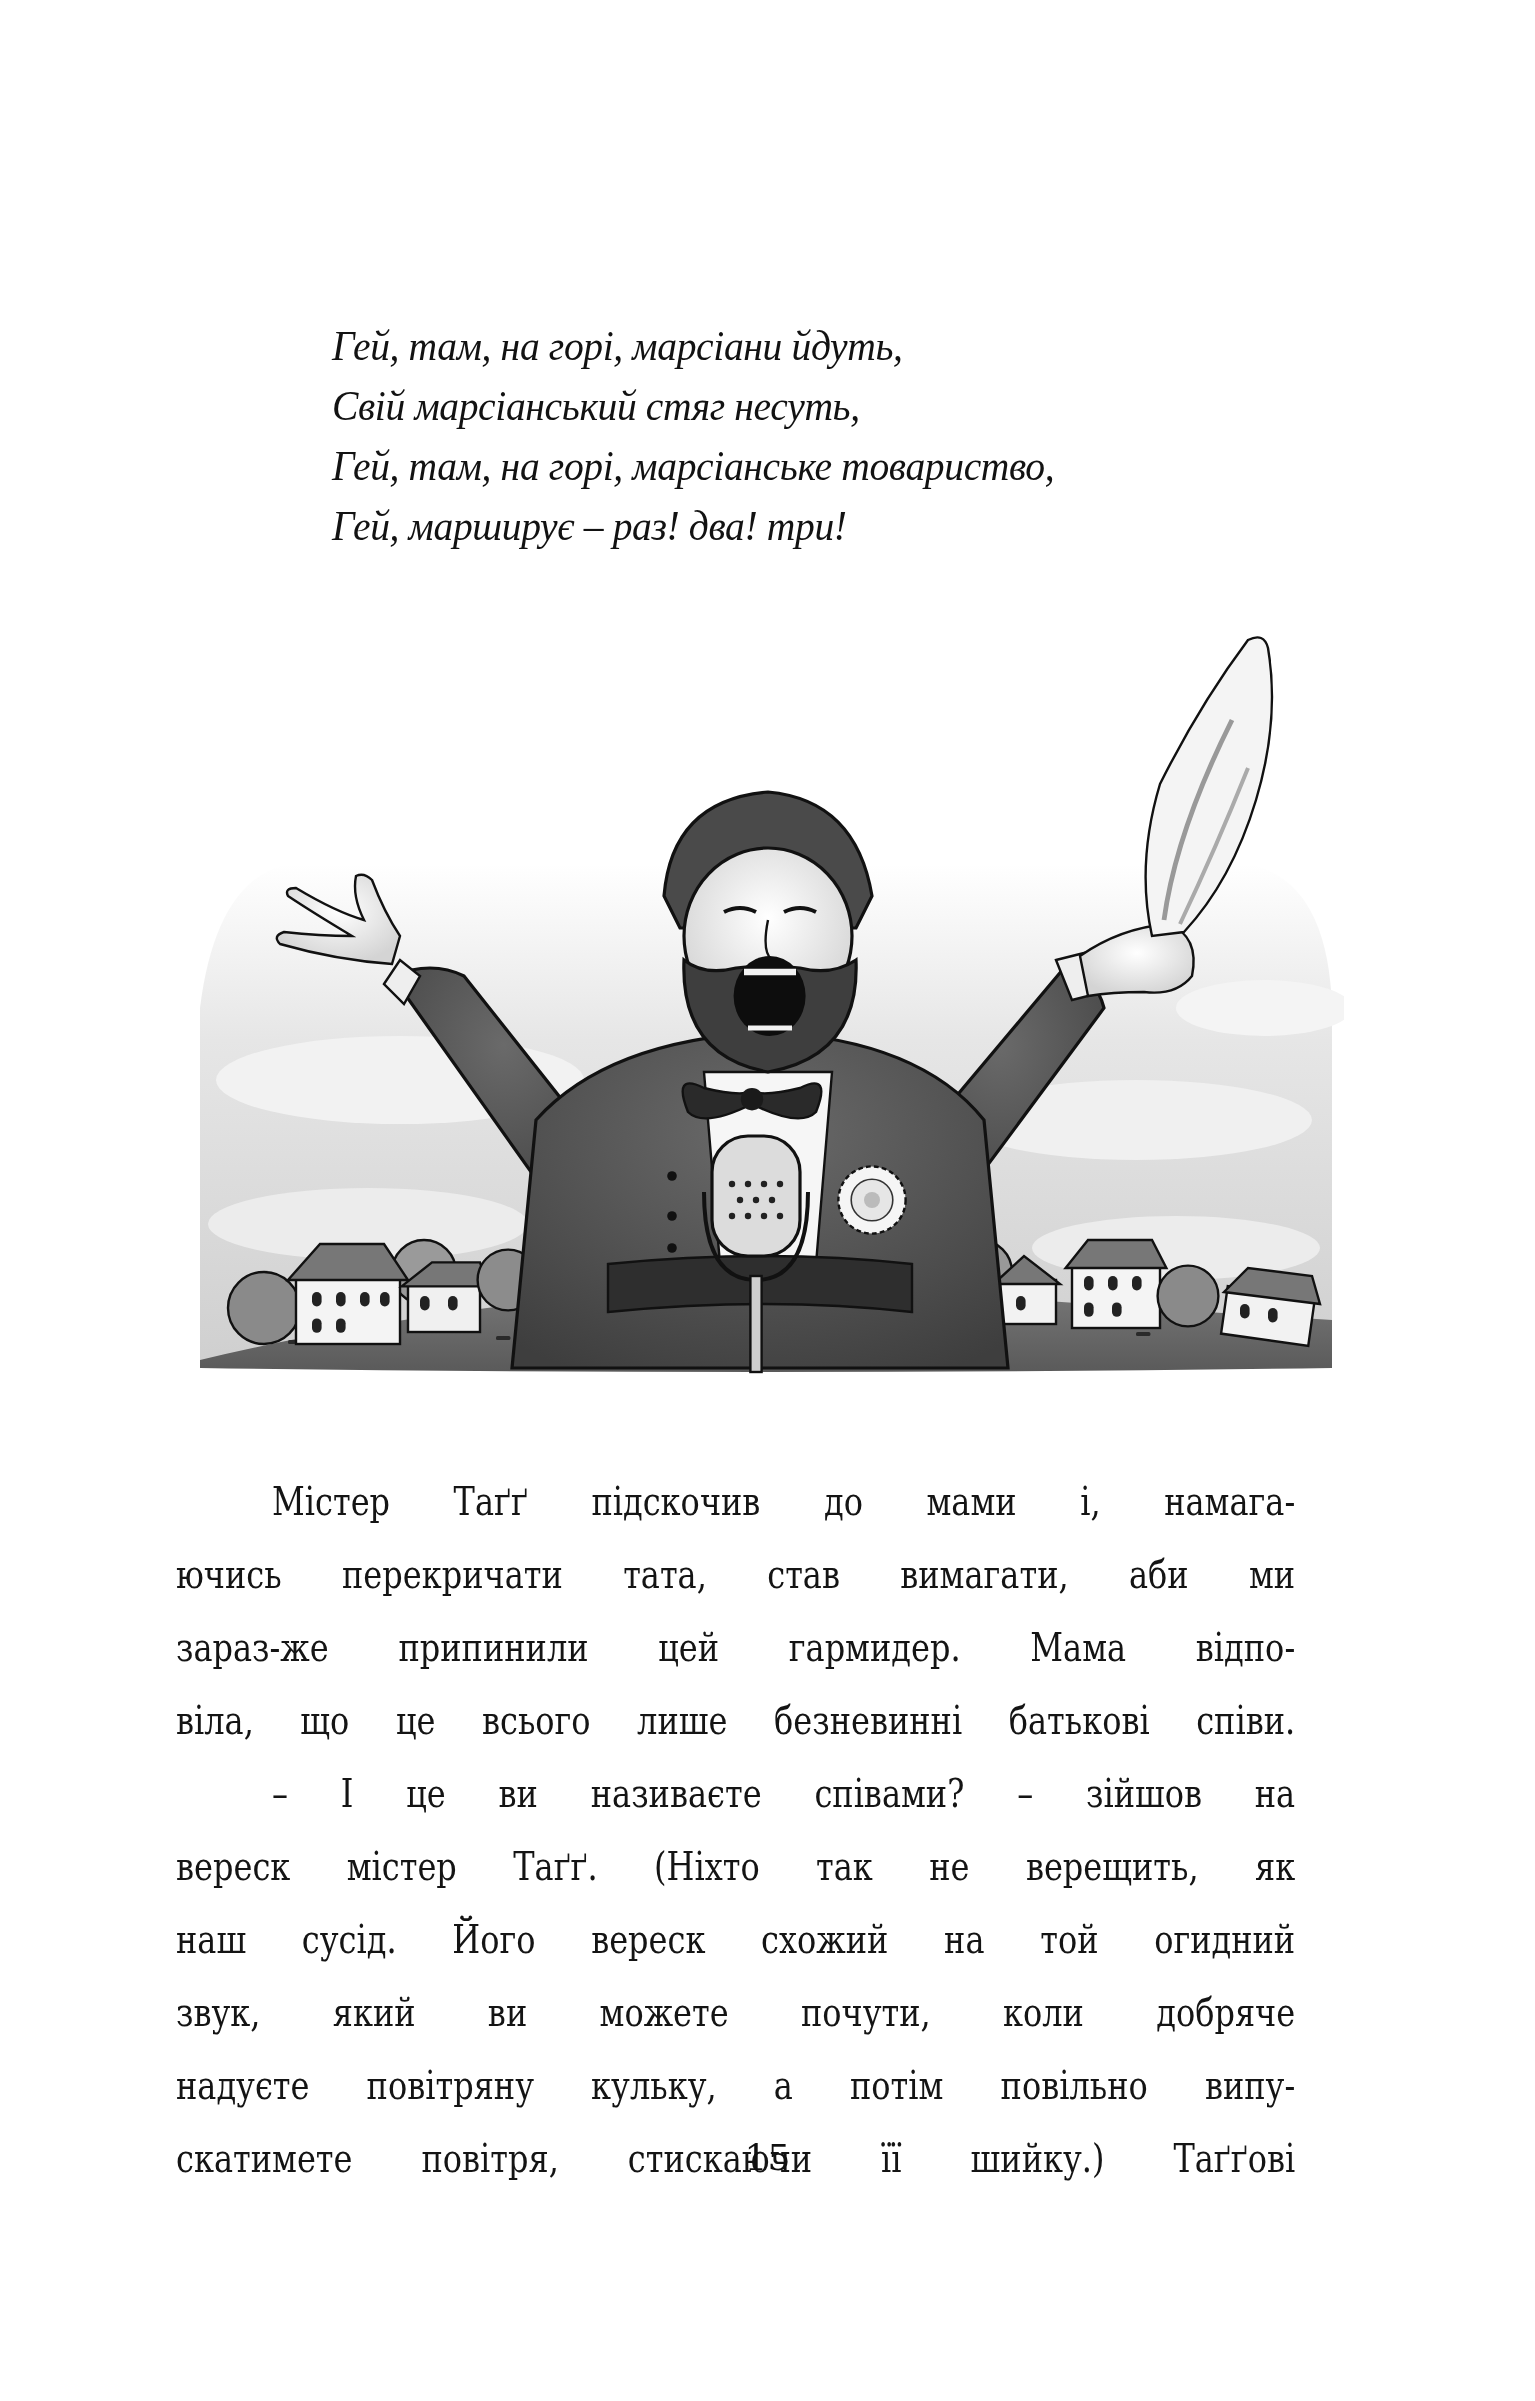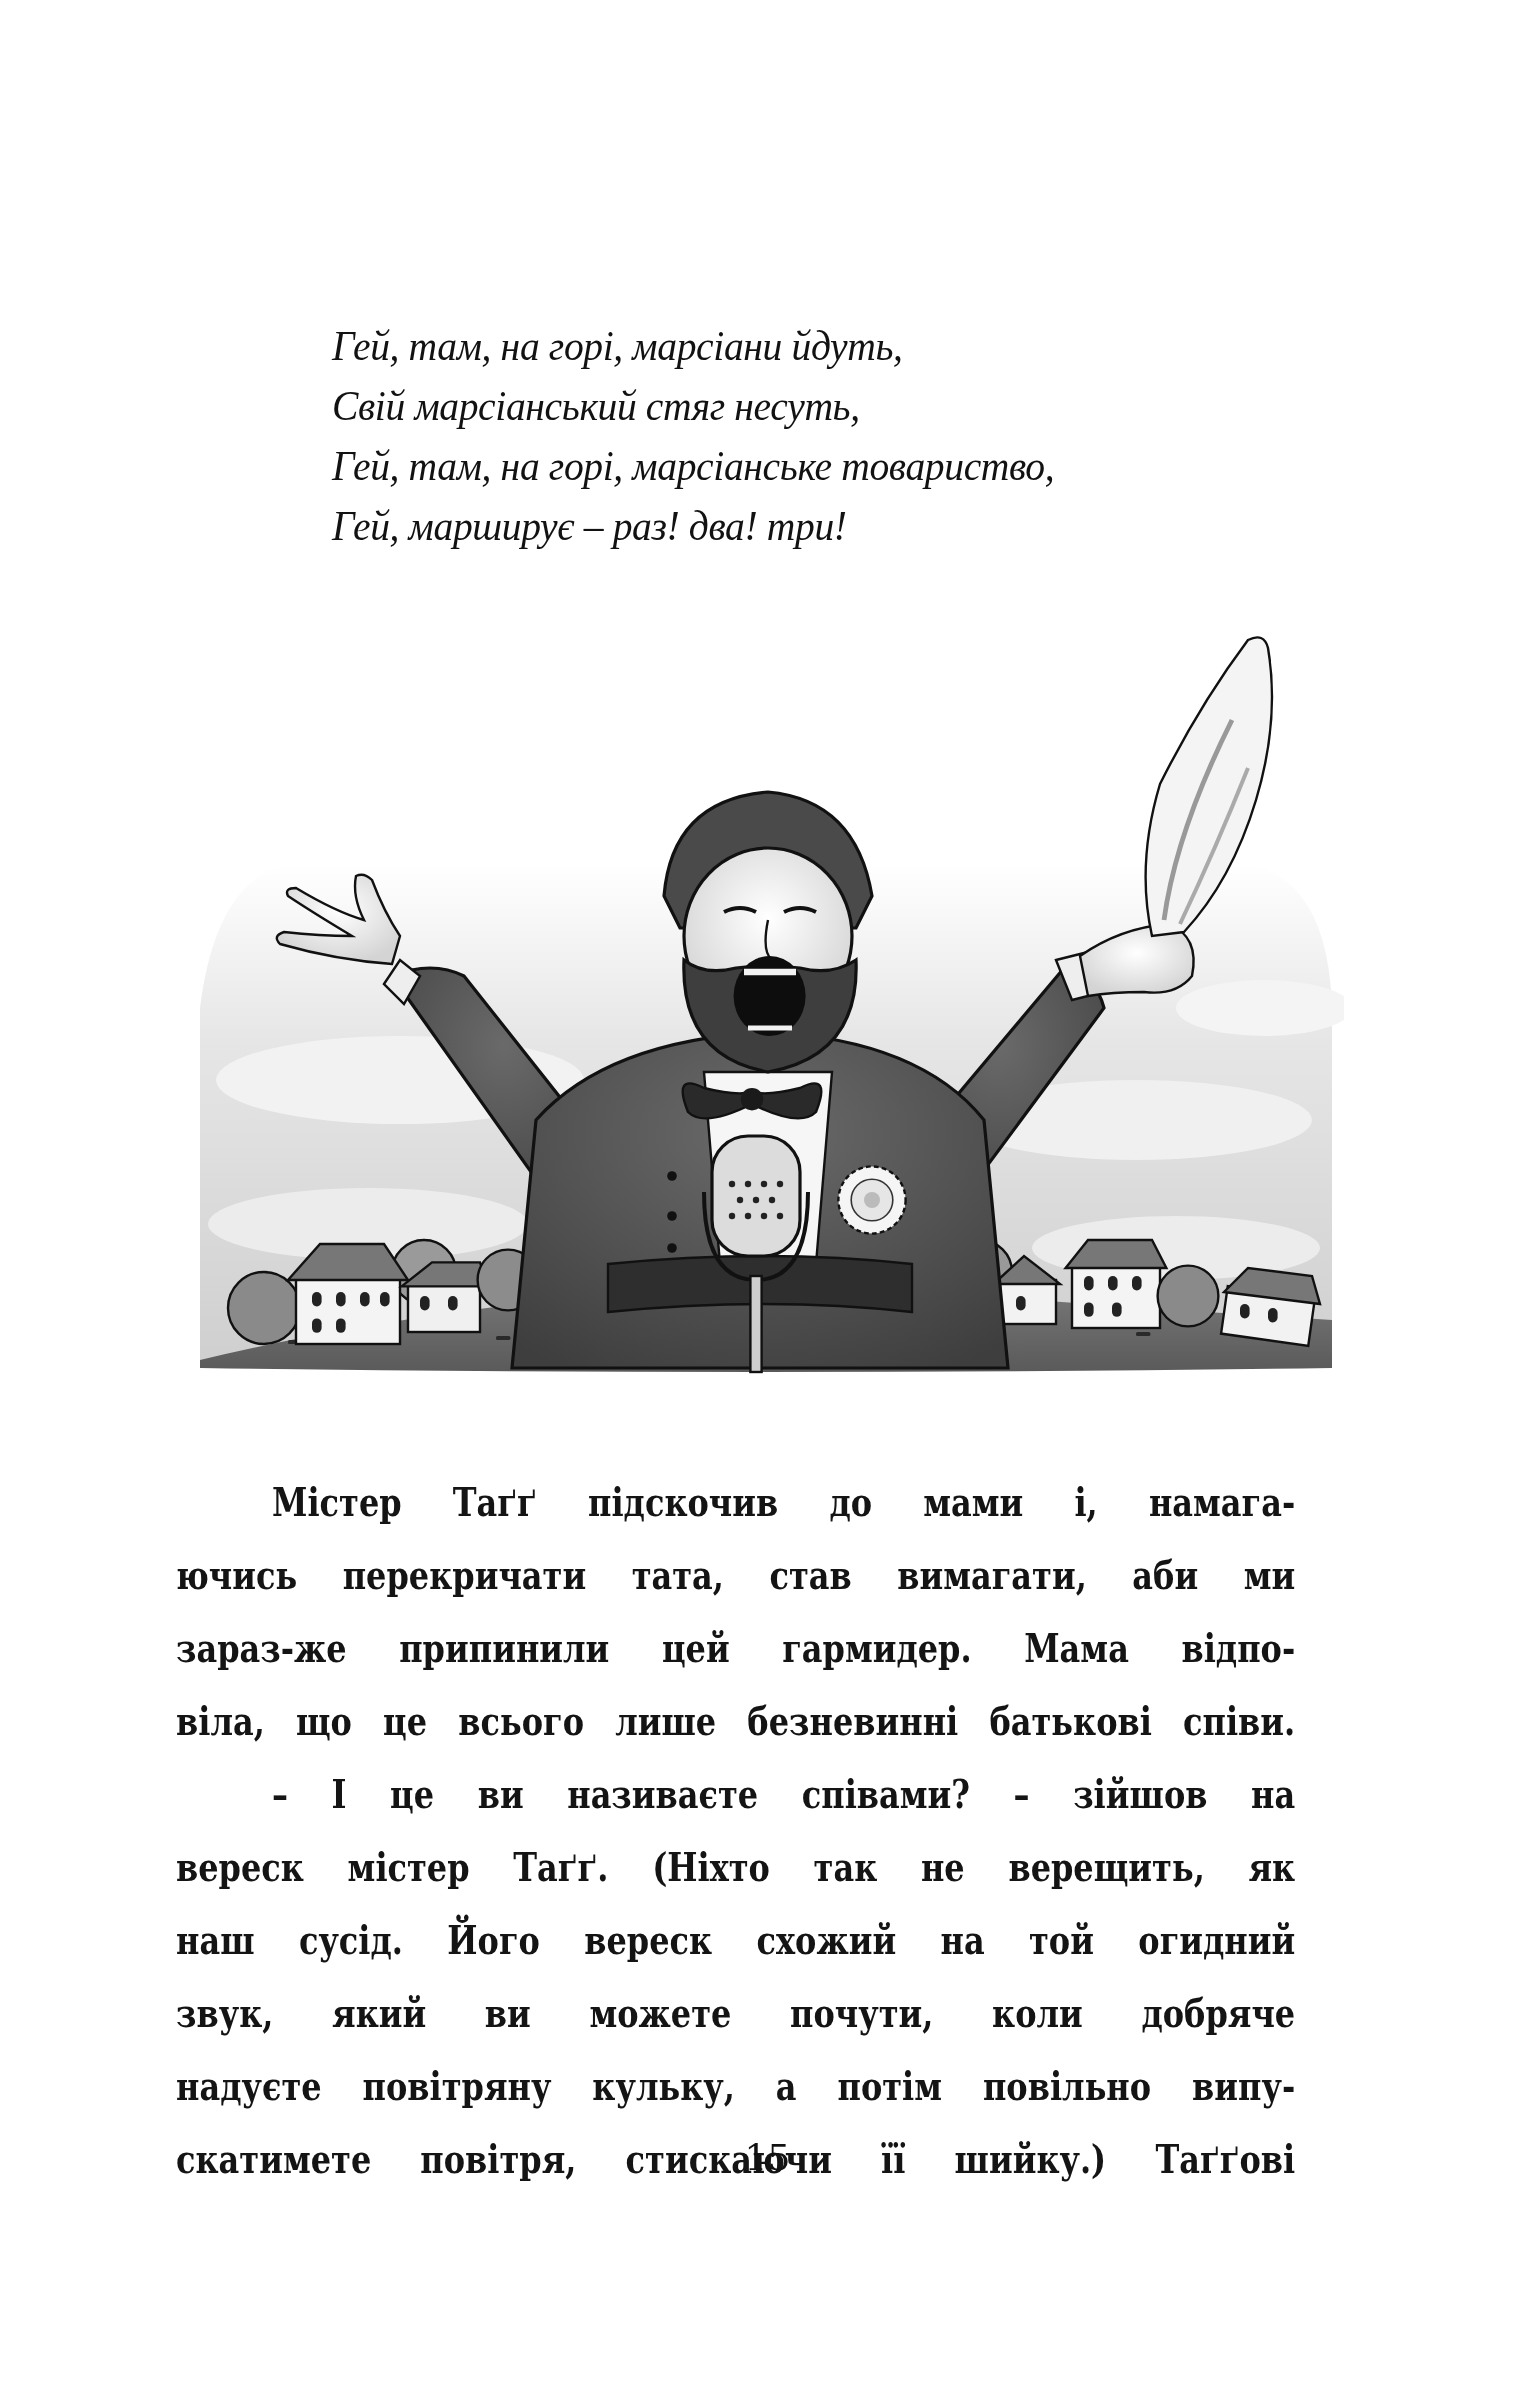--- a/index.html
+++ b/index.html
@@ -4,21 +4,21 @@
   <style>
     html, body { margin: 0; padding: 0; background: #ffffff; }
     body { width: 1535px; height: 2401px; position: relative; overflow: hidden; font-family: "DejaVu Serif", "Liberation Serif", serif; color: #111; }
 
     .poem { position: absolute; left: 288px; top: 316px; width: 1040px; margin-left: 44px; }
     .poem-line { font-family: "Liberation Serif", "DejaVu Serif", serif; font-style: italic; font-size: 43px; line-height: 60px; letter-spacing: -0.4px; transform: scaleX(0.92); transform-origin: left center; white-space: nowrap; color: #121212; }
 
     .illustration { position: absolute; left: 192px; top: 560px; width: 1152px; height: 848px; }
     .illustration svg { width: 100%; height: 100%; display: block; }
 
-    .body-text { position: absolute; left: 176px; top: 1465px; width: 1120px; font-weight: bold; }
+    .body-text { position: absolute; left: 176px; top: 1465px; width: 1120px; }
     .para-line { font-family: "DejaVu Serif", "Liberation Serif", serif; font-size: 40px; line-height: 73px; height: 73px; white-space: nowrap; text-align: justify; text-align-last: justify; transform: scaleX(0.80); transform-origin: left center; width: 1399px; color: #141414; }
     .para-line.indent { padding-left: 120px; width: 1279px; }
     .para-line.last-plain { text-align-last: justify; }
 
     .page-number { position: absolute; left: 0; right: 0; top: 2137px; text-align: center; font-family: "DejaVu Serif", "Liberation Serif", serif; font-size: 36px; color: #111; }
   </style>
 </head>
 <body>
 
 <div class="poem">

